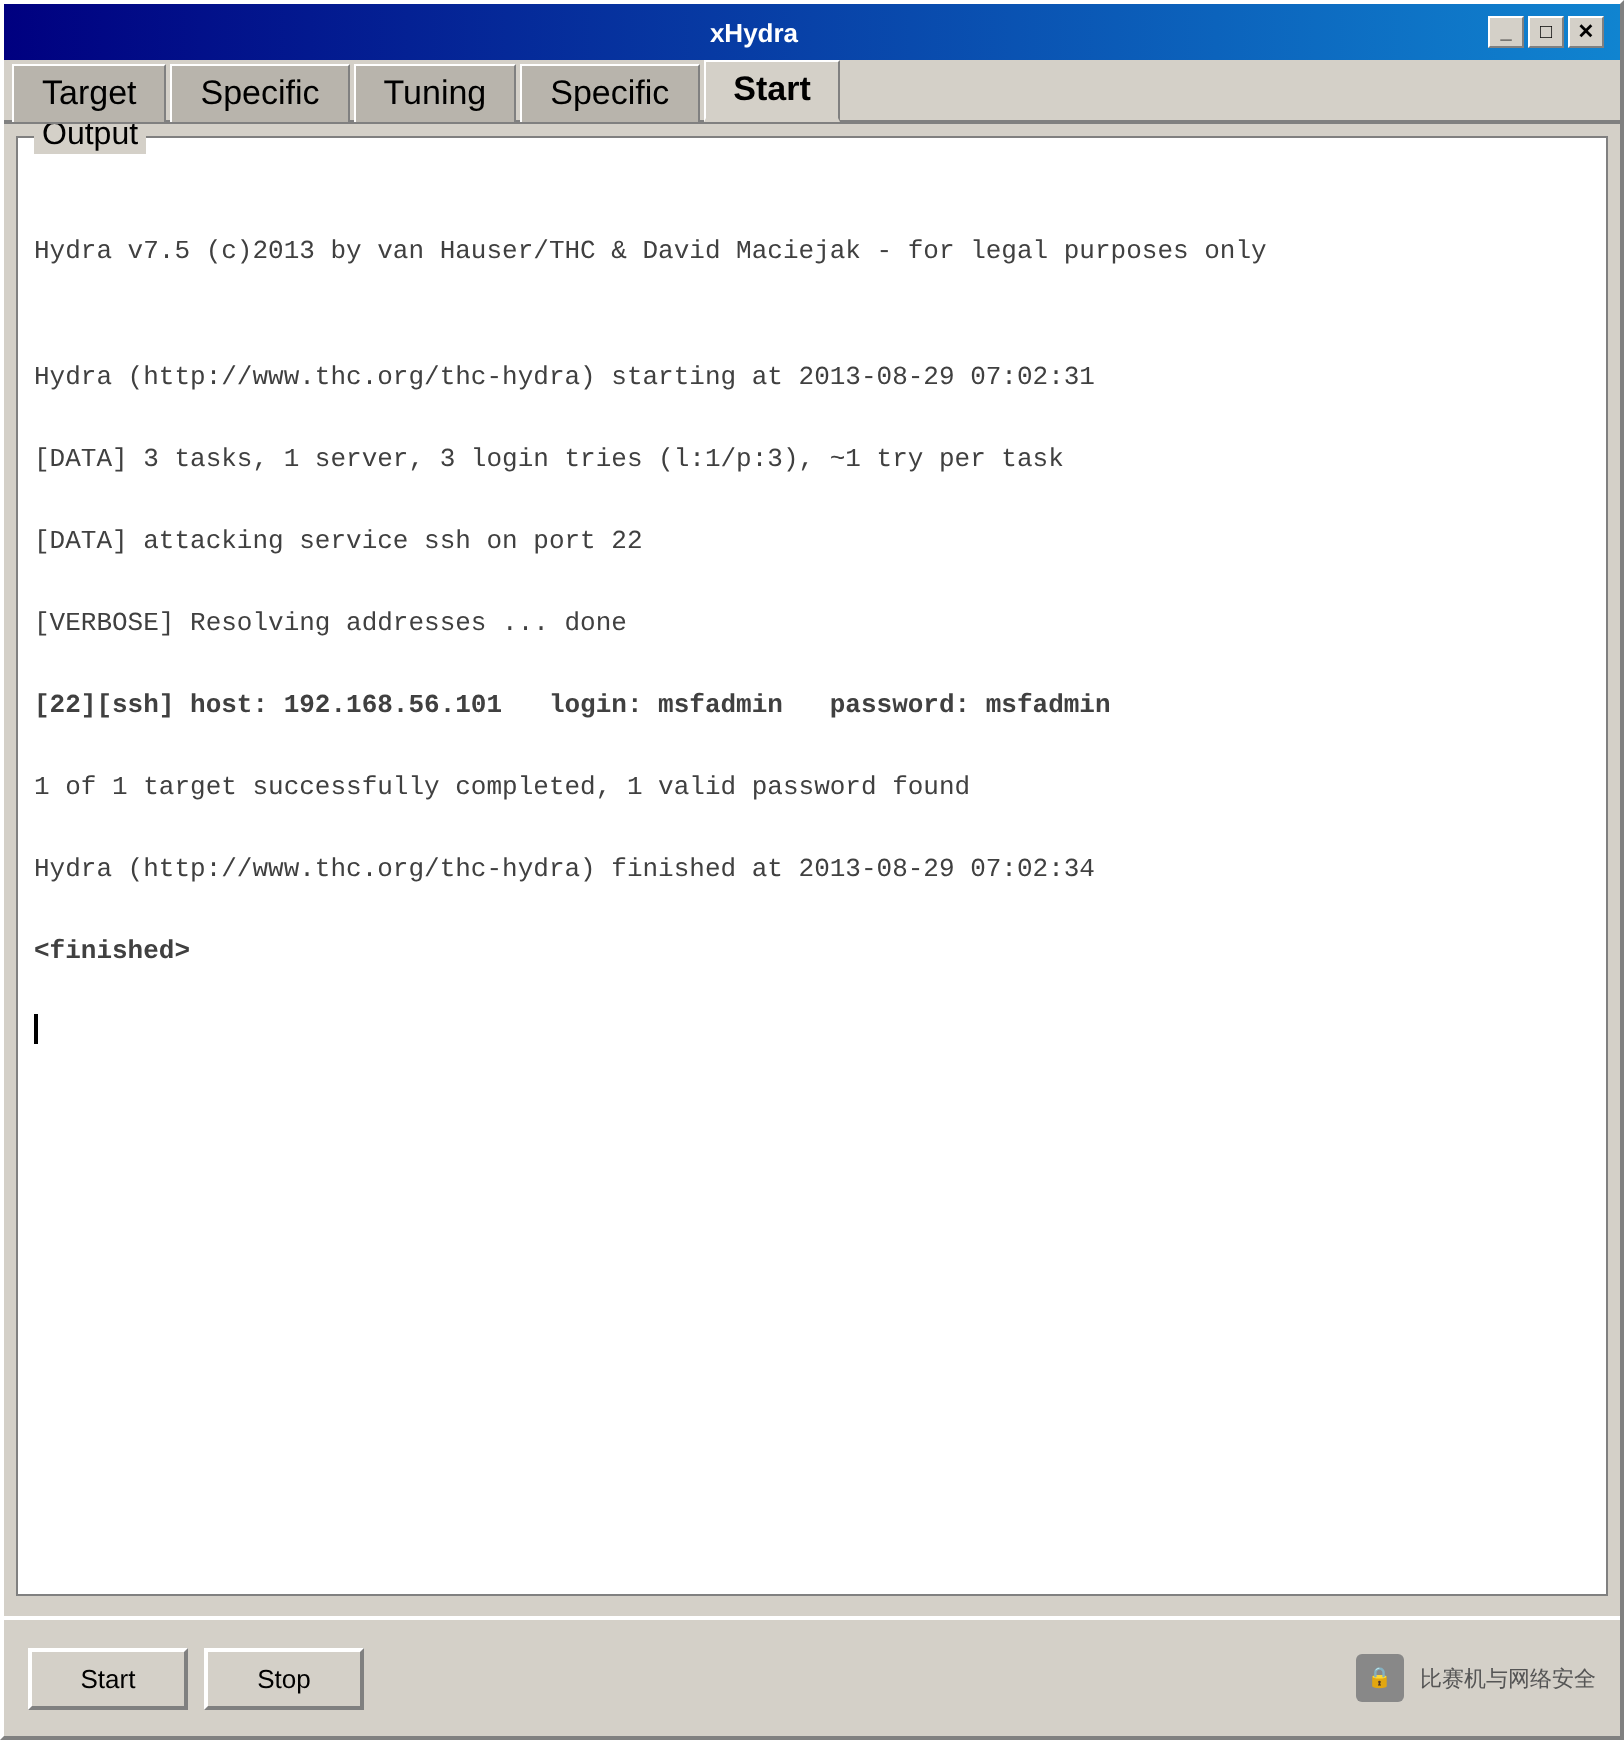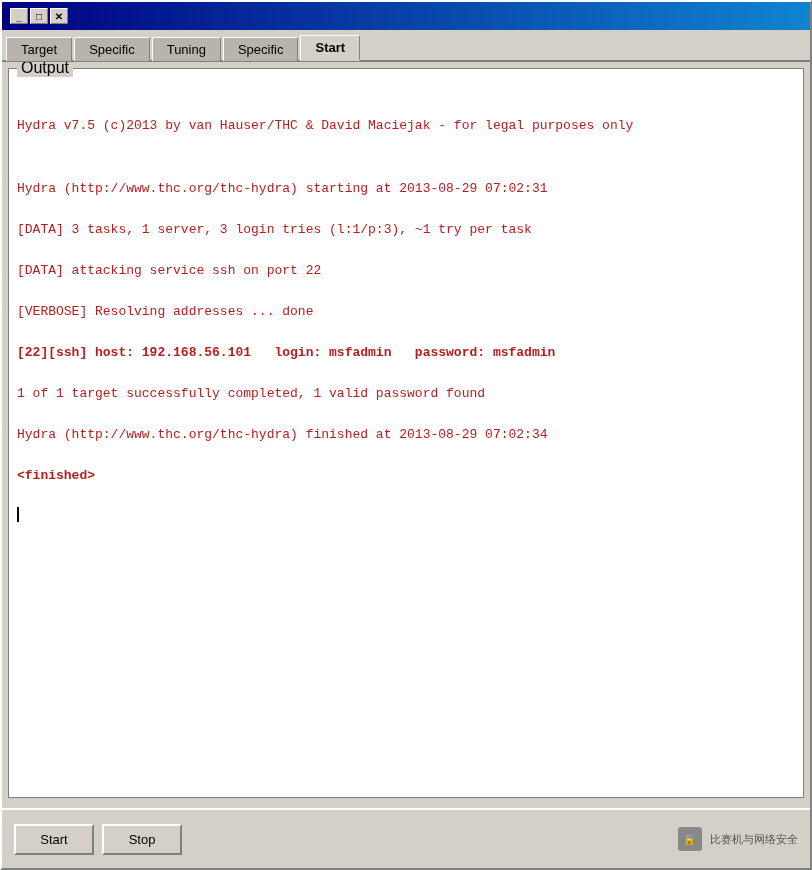--- a/index.html
+++ b/index.html
@@ -97,21 +97,21 @@
     }
 
     .tab {
       padding: 4px 14px;
       background: #d4d0c8;
       border: 1px solid #808080;
       border-top-color: #ffffff;
       border-left-color: #ffffff;
       border-bottom: none;
       font-family: Arial, sans-serif;
-      font-size: 13px;
+      font-size: 17px;
       cursor: pointer;
       margin-right: 2px;
       position: relative;
       bottom: -1px;
     }
 
     .tab.active {
       background: #d4d0c8;
       border-bottom: 2px solid #d4d0c8;
       font-weight: bold;
@@ -153,21 +153,21 @@
       color: black;
     }
 
     .output-text {
       flex: 1;
       padding: 8px;
       font-family: 'Courier New', monospace;
       font-size: 13px;
       overflow-y: auto;
       background: white;
-      color: #b91c1c;
+      color: #404040;
       line-height: 1.5;
       white-space: pre-wrap;
     }
 
     .output-line {
       display: block;
       margin-bottom: 2px;
     }
 
     .output-line.bold {
@@ -240,20 +240,21 @@
       color: white;
       font-size: 10px;
     }
   </style>
 </head>
 <body>
 
 <div class="window">
 
   <div class="title-bar">
+    <div class="title-text">xHydra</div>
     <div class="title-controls">
       <div class="title-btn">_</div>
       <div class="title-btn">□</div>
       <div class="title-btn">✕</div>
     </div>
   </div>
 
 
   <div class="tabs-bar">
     <div class="tab">Target</div>

